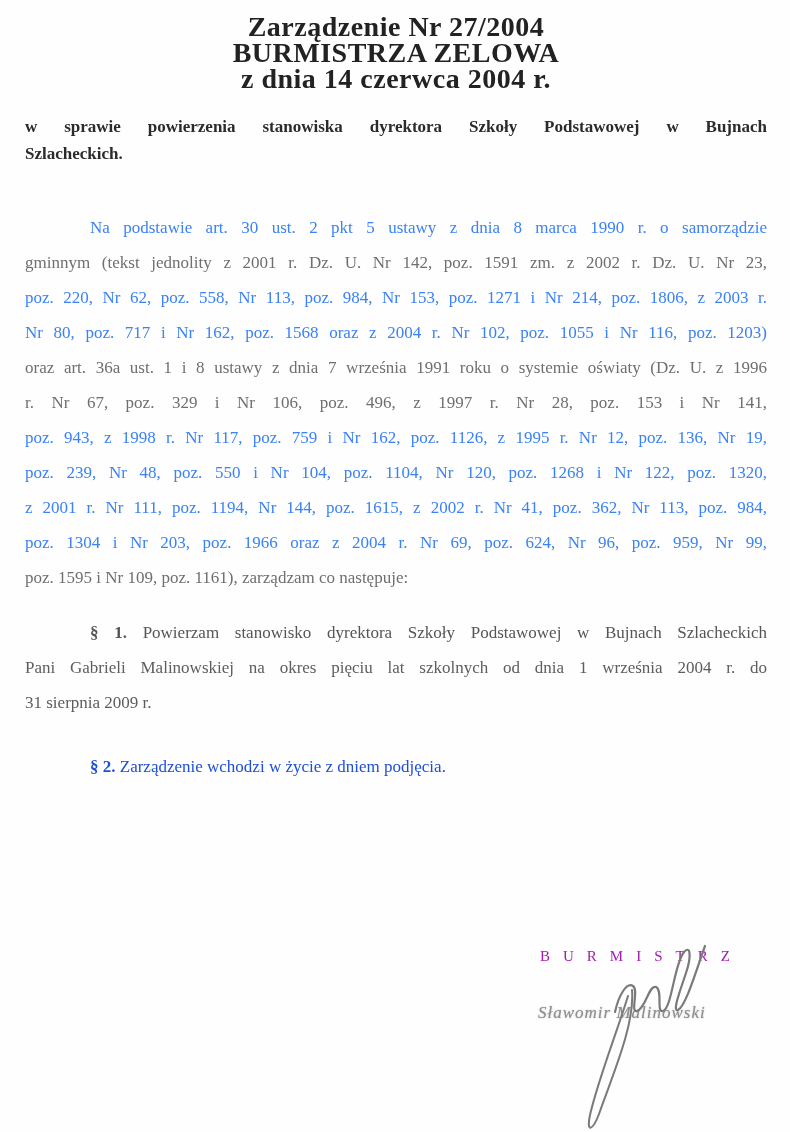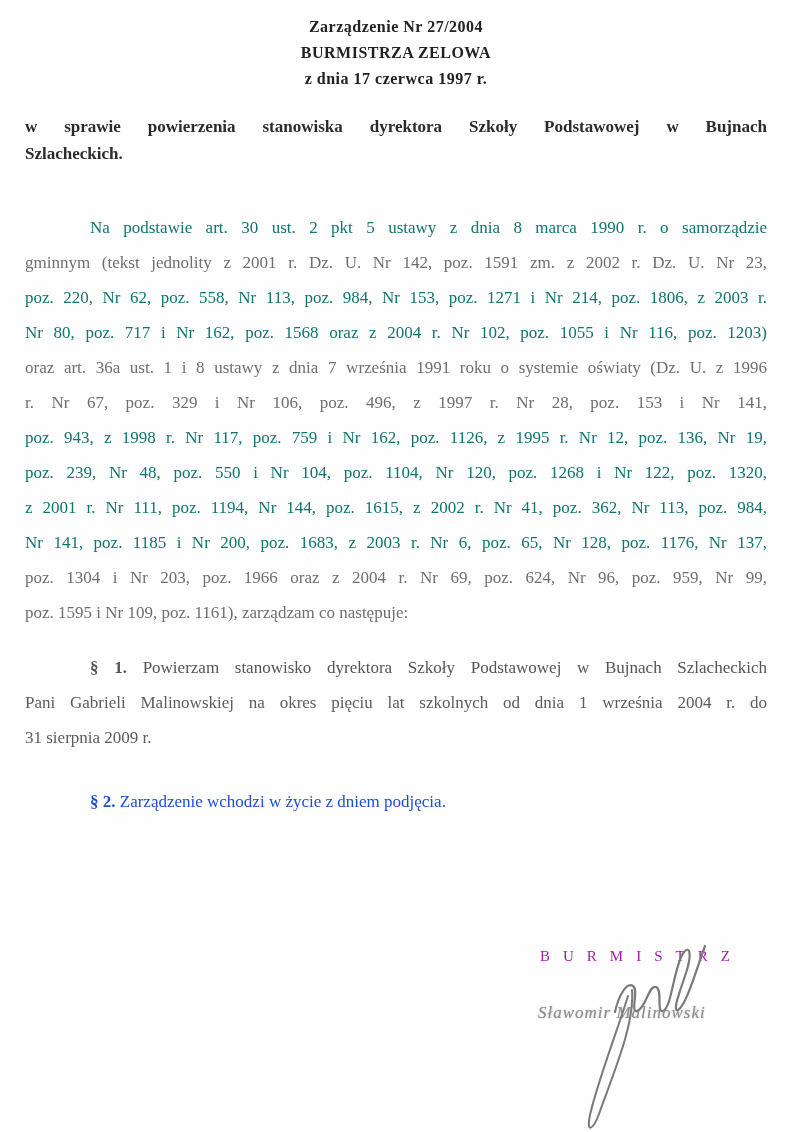--- a/index.html
+++ b/index.html
@@ -9,41 +9,41 @@
     height: 1132px;
     background: #fefefe;
     font-family: "Liberation Serif", "DejaVu Serif", serif;
     color: #3c3c3c;
     overflow: hidden;
     box-sizing: border-box;
     padding: 14px 23px 0 25px;
   }
 
   
-  .title { text-align: center; font-weight: bold; font-size: 16px; line-height: 26px; color: #222; }
+  .title { text-align: center; font-weight: bold; font-size: 28px; line-height: 26px; color: #222; }
   .title .title-line { letter-spacing: 0.5px; }
 
   
   .para .line {
     font-size: 17px;
     line-height: 35px;
     text-align: justify;
     text-align-last: justify;
     white-space: normal;
   }
   .para .line:last-child { text-align-last: left; }
   .indent-first .line:first-child { text-indent: 65px; }
 
   
   .subject { margin-top: 21px; font-weight: bold; }
   .subject .line { font-size: 17px; line-height: 27px; color: #2b2b2b; }
 
   
   .legal { margin-top: 43px; }
-  .legal .line { color: #0f766e; }
+  .legal .line { color: #3b82f6; }
   .legal .line:nth-child(2),
   .legal .line:nth-child(5),
   .legal .line:nth-child(6),
   .legal .line:nth-child(11),
   .legal .line:nth-child(12) { color: #6f6f6f; }
 
   
   .sec1 { margin-top: 20px; }
   .sec1 .line { color: #5d5d5d; }
   .sec1 .line:first-child { color: #555; }
@@ -74,39 +74,38 @@
   .sig-scrawl { position: absolute; left: 15px; top: -22px; pointer-events: none; }
 </style>
 </head>
 <body>
 
 <div class="page">
 
   <header class="title">
       <div class="title-line">Zarządzenie Nr 27/2004</div>
       <div class="title-line">BURMISTRZA ZELOWA</div>
-      <div class="title-line">z dnia 17 czerwca 1997 r.</div>
+      <div class="title-line">z dnia 14 czerwca 2004 r.</div>
     </header>
 
   <section class="subject para">
       <div class="line">w sprawie powierzenia stanowiska dyrektora Szkoły Podstawowej w Bujnach</div>
       <div class="line">Szlacheckich.</div>
     </section>
 
   <section class="legal para indent-first">
       <div class="line">Na podstawie art. 30 ust. 2 pkt 5 ustawy z dnia 8 marca 1990 r. o samorządzie</div>
       <div class="line">gminnym (tekst jednolity z 2001 r. Dz. U. Nr 142, poz. 1591 zm. z 2002 r. Dz. U. Nr 23,</div>
       <div class="line">poz. 220, Nr 62, poz. 558, Nr 113, poz. 984, Nr 153, poz. 1271 i Nr 214, poz. 1806, z 2003 r.</div>
       <div class="line">Nr 80, poz. 717 i Nr 162, poz. 1568 oraz z 2004 r. Nr 102, poz. 1055 i Nr 116, poz. 1203)</div>
       <div class="line">oraz art. 36a ust. 1 i 8 ustawy z dnia 7 września 1991 roku o systemie oświaty (Dz. U. z 1996</div>
       <div class="line">r. Nr 67, poz. 329 i Nr 106, poz. 496, z 1997 r. Nr 28, poz. 153 i Nr 141,</div>
       <div class="line">poz. 943, z 1998 r. Nr 117, poz. 759 i Nr 162, poz. 1126, z 1995 r. Nr 12, poz. 136, Nr 19,</div>
       <div class="line">poz. 239, Nr 48, poz. 550 i Nr 104, poz. 1104, Nr 120, poz. 1268 i Nr 122, poz. 1320,</div>
       <div class="line">z 2001 r. Nr 111, poz. 1194, Nr 144, poz. 1615, z 2002 r. Nr 41, poz. 362, Nr 113, poz. 984,</div>
-      <div class="line">Nr 141, poz. 1185 i Nr 200, poz. 1683, z 2003 r. Nr 6, poz. 65, Nr 128, poz. 1176, Nr 137,</div>
       <div class="line">poz. 1304 i Nr 203, poz. 1966 oraz z 2004 r. Nr 69, poz. 624, Nr 96, poz. 959, Nr 99,</div>
       <div class="line">poz. 1595 i Nr 109, poz. 1161), zarządzam co następuje:</div>
     </section>
 
   <section class="sec1 para indent-first">
     <div class="line"><span class="seclabel">§ 1.</span> <span>Powierzam stanowisko dyrektora Szkoły Podstawowej w Bujnach Szlacheckich</span></div>
     <div class="line">Pani Gabrieli Malinowskiej na okres pięciu lat szkolnych od dnia 1 września 2004 r. do</div>
     <div class="line">31 sierpnia 2009 r.</div>
   </section>
 

